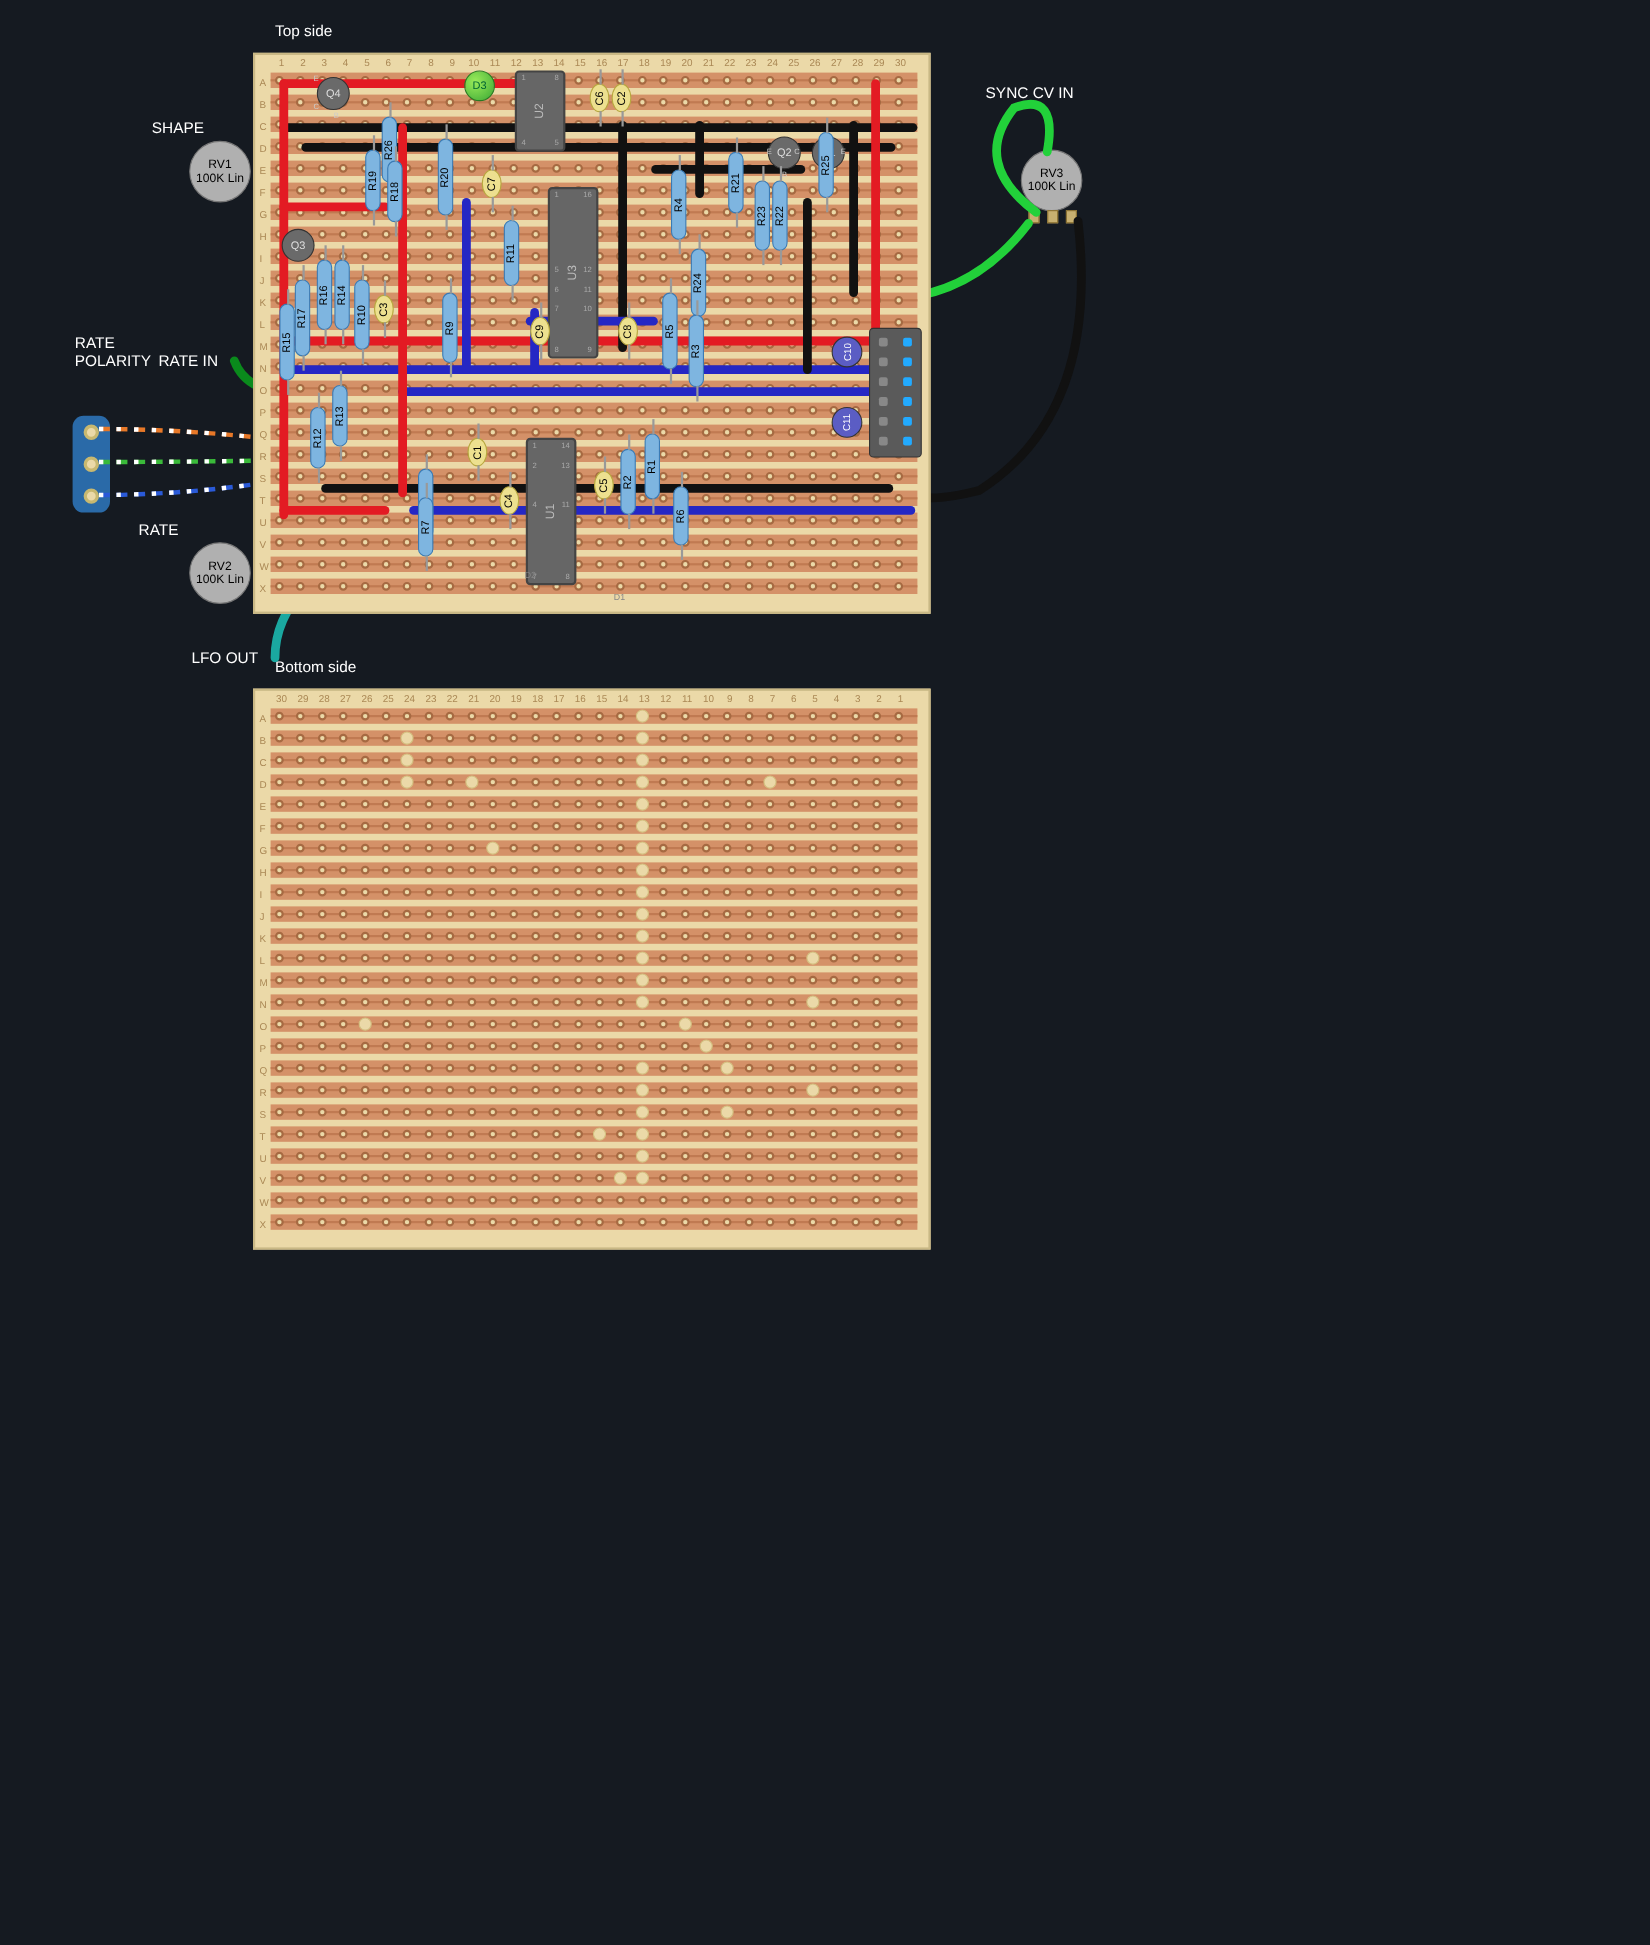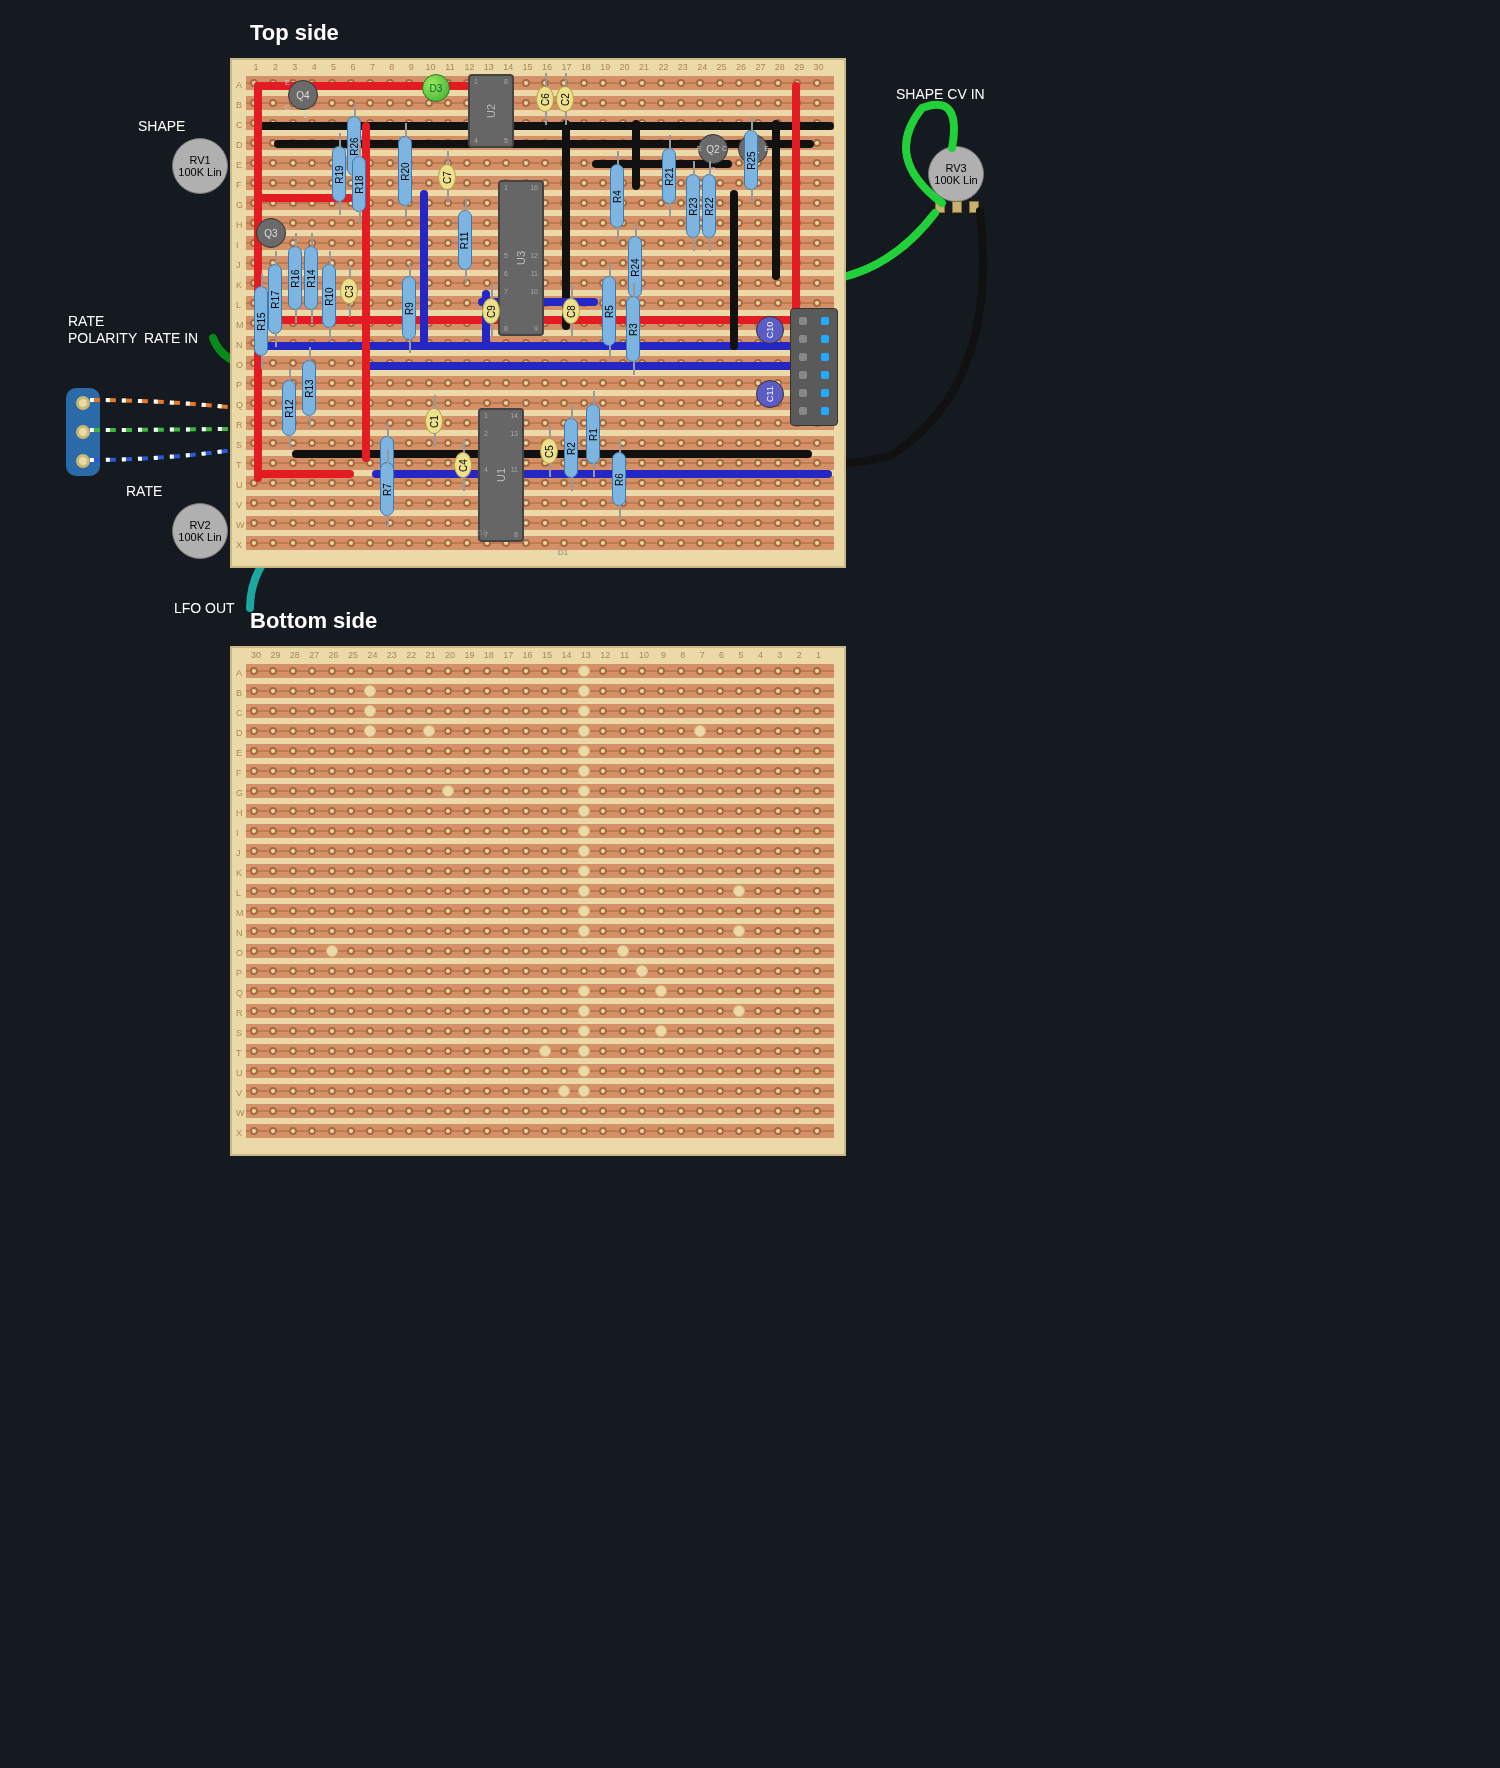--- a/index.html
+++ b/index.html
@@ -1,17 +1,17 @@
 <!DOCTYPE html>
 <html><head>
 <meta charset="utf-8">
 <style>
 *{box-sizing:border-box;margin:0;padding:0}
 body{background:#151a21;font-family:sans-serif;color:#fff;padding:20px 30px;width:1500px}
-.section-title{font-size:22px;font-weight:700;margin-bottom:12px;margin-left:220px}
+.section-title{font-size:14px;font-weight:400;margin-bottom:12px;margin-left:220px}
 .board-area{position:relative;margin-bottom:40px}
 .board{position:relative;background:#ebd9a8;border:2px solid #c9b885;margin-left:200px;width:616px;height:510px;overflow:hidden}
 .strip{position:absolute;left:14px;width:588px;height:14px;background:#d49168}
 .strip::before{content:'';position:absolute;left:0;top:6px;width:100%;height:2px;background:#c07a52}
 .hole{position:absolute;width:8px;height:8px;background:#ebd9a8;border:2px solid #a66a42;border-radius:50%;top:3px}
 .row-label{position:absolute;left:2px;font-size:9px;color:#aa8855;top:4px}
 .col-label{position:absolute;top:2px;font-size:9px;color:#aa8855;width:12px;text-align:center}
 .wire{position:absolute;height:8px;border-radius:4px}
 .wire.red{background:#e31b23}
 .wire.black{background:#111}
@@ -63,21 +63,21 @@
   <div class="label-ext" style="left:108px;top:60px">SHAPE</div>
   <div class="pot" style="left:142px;top:80px">
     <div class="lbl"><span>RV1</span><br><span>100K Lin</span></div>
   </div>
 
   <div class="label-ext" style="left:96px;top:425px">RATE</div>
   <div class="pot" style="left:142px;top:445px">
     <div class="lbl"><span>RV2</span><br><span>100K Lin</span></div>
   </div>
 
-  <div class="label-ext" style="left:866px;top:28px">SHAPE CV IN</div>
+  <div class="label-ext" style="left:866px;top:28px">SYNC CV IN</div>
   <div class="pot" style="left:898px;top:88px">
     <div class="lbl"><span>RV3</span><br><span>100K Lin</span></div>
     <div class="pot-leg" style="left:6px"></div>
       <div class="pot-leg" style="left:23px"></div>
       <div class="pot-leg" style="left:40px"></div>
   </div>
 
   <div class="label-ext" style="left:38px;top:255px;white-space:pre;line-height:1.2">RATE
 POLARITY</div>
   <div class="sw" style="left:36px;top:330px">

